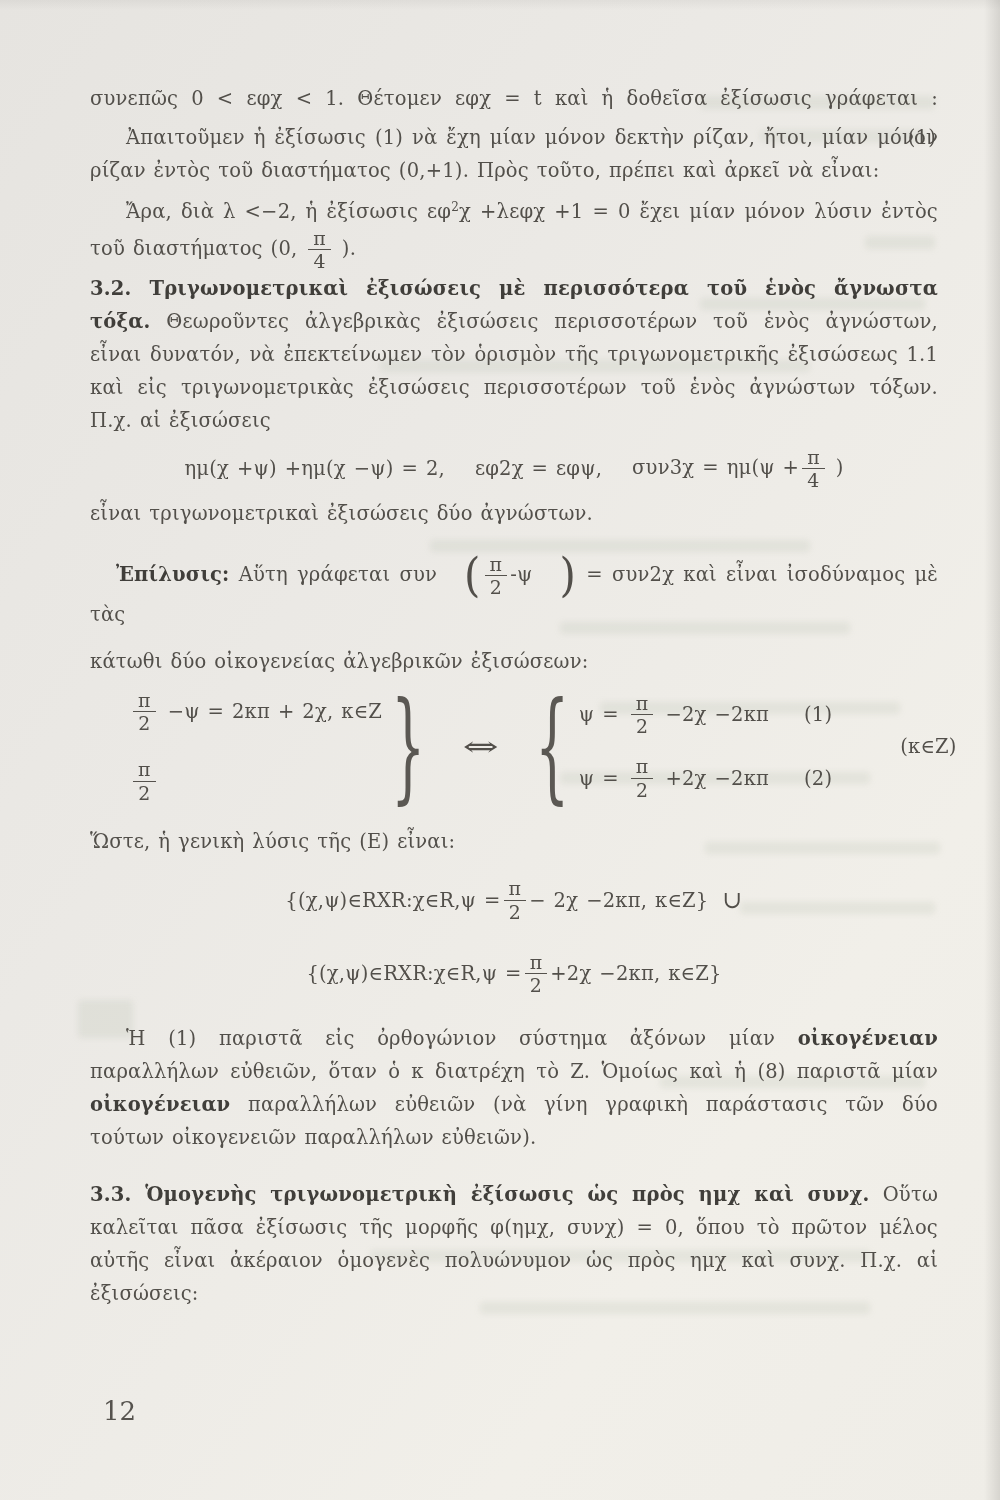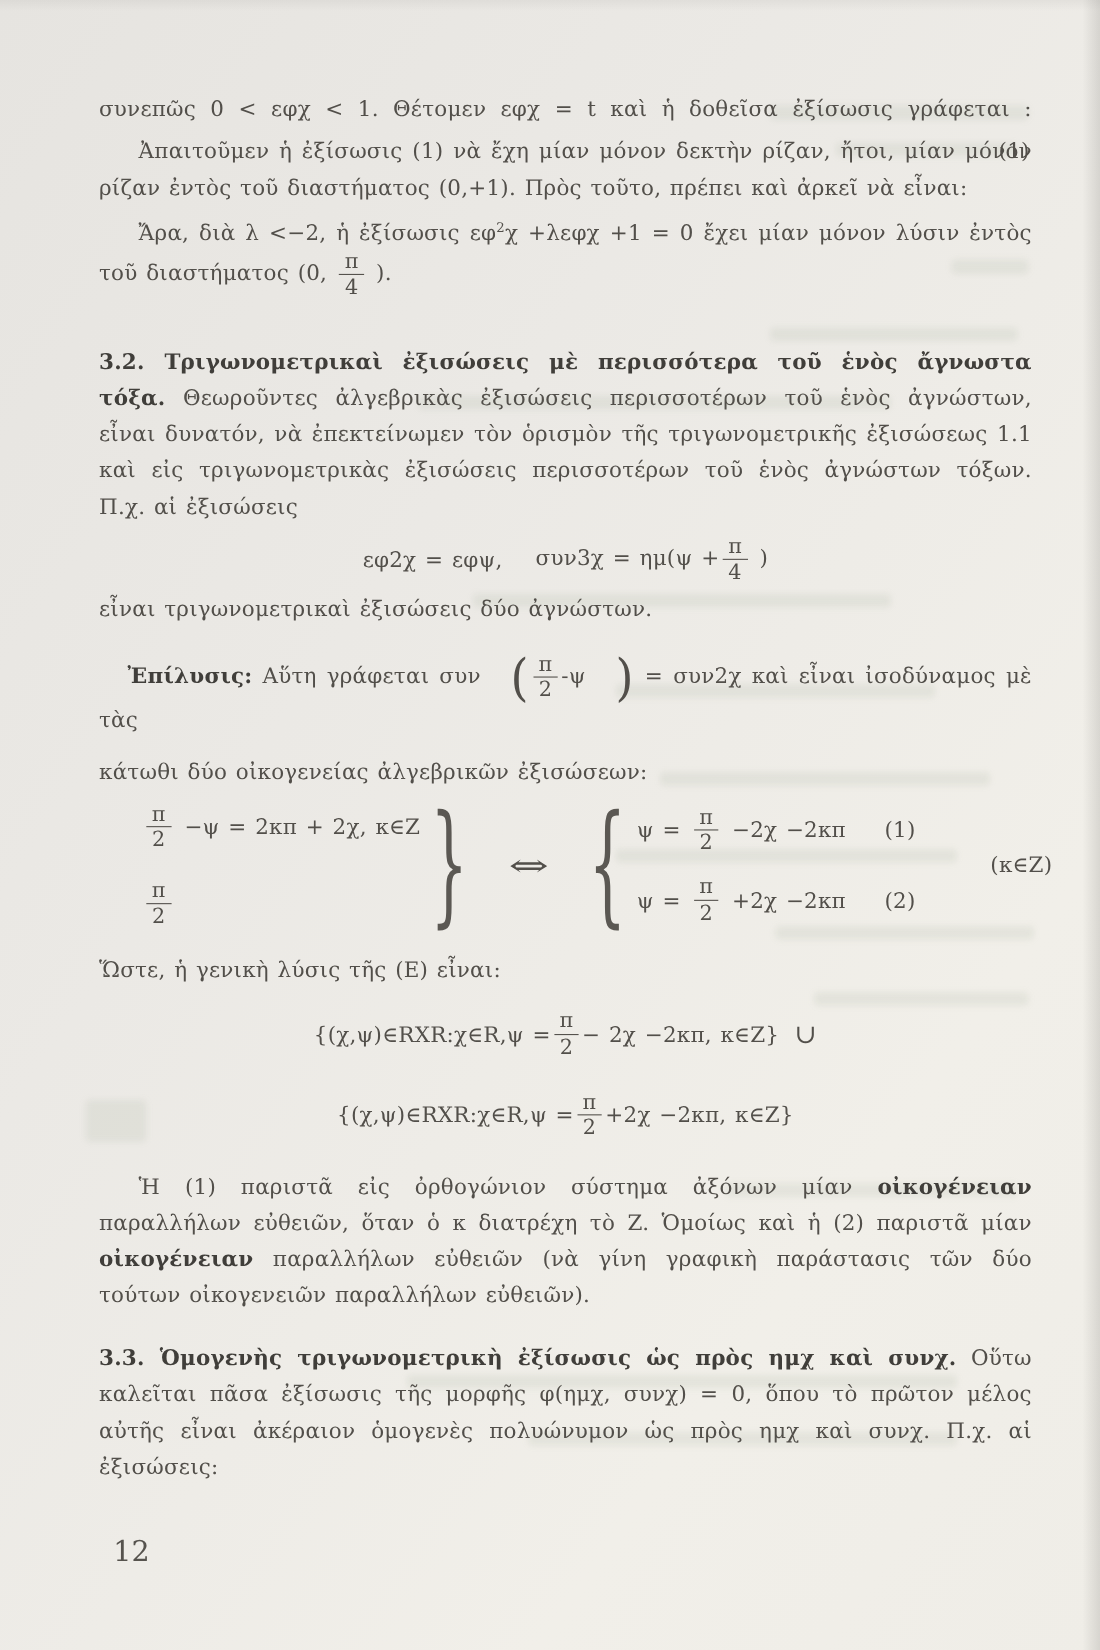--- a/index.html
+++ b/index.html
@@ -75,23 +75,24 @@
     </div>
 
     <p class="t indent" style="margin-top:2px">Ἀπαιτοῦμεν ἡ ἐξίσωσις (1) νὰ ἔχη μίαν μόνον δεκτὴν ρίζαν, ἤτοι, μίαν μόνον ρίζαν ἐντὸς τοῦ διαστήματος (0,+1). Πρὸς τοῦτο, πρέπει καὶ ἀρκεῖ νὰ εἶναι:</p>
 
 
     <p class="t indent" style="margin-top:8px"><span>Ἄρα, διὰ λ &lt;−2, ἡ ἐξίσωσις εφ</span><sup>2</sup><span>χ +λεφχ +1 = 0 ἔχει μίαν μόνον λύσιν ἐντὸς τοῦ διαστήματος (0, </span><span class="frac">
           <span class="fnum">π</span>
           <span class="fden">4</span>
         </span><span> ).</span></p>
 
-    <p class="t" style="margin-top:40px"><span class="bold">3.2. Τριγωνομετρικαὶ ἐξισώσεις μὲ περισσότερα τοῦ ἑνὸς ἄγνωστα τόξα.</span><span> Θεωροῦντες ἀλγεβρικὰς ἐξισώσεις περισσοτέρων τοῦ ἑνὸς ἀγνώστων, εἶναι δυνατόν, νὰ ἐπεκτείνωμεν τὸν ὁρισμὸν τῆς τριγωνομετρικῆς ἐξισώσεως 1.1 καὶ εἰς τριγωνομετρικὰς ἐξισώσεις περισσοτέρων τοῦ ἑνὸς ἀγνώστων τόξων. Π.χ. αἱ ἐξισώσεις</span></p>
+    <p class="t" style=""><span class="bold">3.2. Τριγωνομετρικαὶ ἐξισώσεις μὲ περισσότερα τοῦ ἑνὸς ἄγνωστα τόξα.</span><span> Θεωροῦντες ἀλγεβρικὰς ἐξισώσεις περισσοτέρων τοῦ ἑνὸς ἀγνώστων, εἶναι δυνατόν, νὰ ἐπεκτείνωμεν τὸν ὁρισμὸν τῆς τριγωνομετρικῆς ἐξισώσεως 1.1 καὶ εἰς τριγωνομετρικὰς ἐξισώσεις περισσοτέρων τοῦ ἑνὸς ἀγνώστων τόξων. Π.χ. αἱ ἐξισώσεις</span></p>
 
     <div class="eqcenter" style="margin-top:10px">
+      <span>ημ(χ +ψ) +ημ(χ −ψ) = 2,</span>
       <span>εφ2χ = εφψ,</span>
       <span><span>συν3χ = ημ(ψ +</span><span class="frac">
             <span class="fnum">π</span>
             <span class="fden">4</span>
           </span><span> )</span></span>
     </div>
 
     <p class="t" style="margin-top:6px">εἶναι τριγωνομετρικαὶ ἐξισώσεις δύο ἀγνώστων.</p>
 
 
@@ -158,21 +159,21 @@
 
     <div class="setline" style="margin-top:30px">
       <span>{(χ,ψ)∈RXR:χ∈R,ψ =</span>
         <span class="frac">
           <span class="fnum">π</span>
           <span class="fden">2</span>
         </span>
         <span>+2χ −2κπ,  κ∈Z}</span>
     </div>
 
-    <p class="t indent" style="margin-top:26px"><span>Ἡ (1) παριστᾶ εἰς ὀρθογώνιον σύστημα ἀξόνων μίαν </span><span class="bold">οἰκογένειαν</span><span> παραλλήλων εὐθειῶν, ὅταν ὁ κ διατρέχη τὸ Z. Ὁμοίως καὶ ἡ (2) παριστᾶ μίαν </span><span class="bold">οἰκογένειαν</span><span> παραλλήλων εὐθειῶν (νὰ γίνη γραφικὴ παράστασις τῶν δύο τούτων οἰκογενειῶν παραλλήλων εὐθειῶν).</span></p>
+    <p class="t indent" style="margin-top:26px"><span>Ἡ (1) παριστᾶ εἰς ὀρθογώνιον σύστημα ἀξόνων μίαν </span><span class="bold">οἰκογένειαν</span><span> παραλλήλων εὐθειῶν, ὅταν ὁ κ διατρέχη τὸ Z. Ὁμοίως καὶ ἡ (8) παριστᾶ μίαν </span><span class="bold">οἰκογένειαν</span><span> παραλλήλων εὐθειῶν (νὰ γίνη γραφικὴ παράστασις τῶν δύο τούτων οἰκογενειῶν παραλλήλων εὐθειῶν).</span></p>
 
     <p class="t" style="margin-top:24px"><span class="bold">3.3. Ὁμογενὴς τριγωνομετρικὴ ἐξίσωσις ὡς πρὸς ημχ καὶ συνχ.</span><span> Οὕτω καλεῖται πᾶσα ἐξίσωσις τῆς μορφῆς φ(ημχ, συνχ) = 0, ὅπου τὸ πρῶτον μέλος αὐτῆς εἶναι ἀκέραιον ὁμογενὲς πολυώνυμον ὡς πρὸς ημχ καὶ συνχ. Π.χ. αἱ ἐξισώσεις:</span></p>
 
   </div>
 
   <div class="pagenum">12</div>
 
   <div class="edge-shade"></div>
   <div class="top-shade"></div>
 </div>

